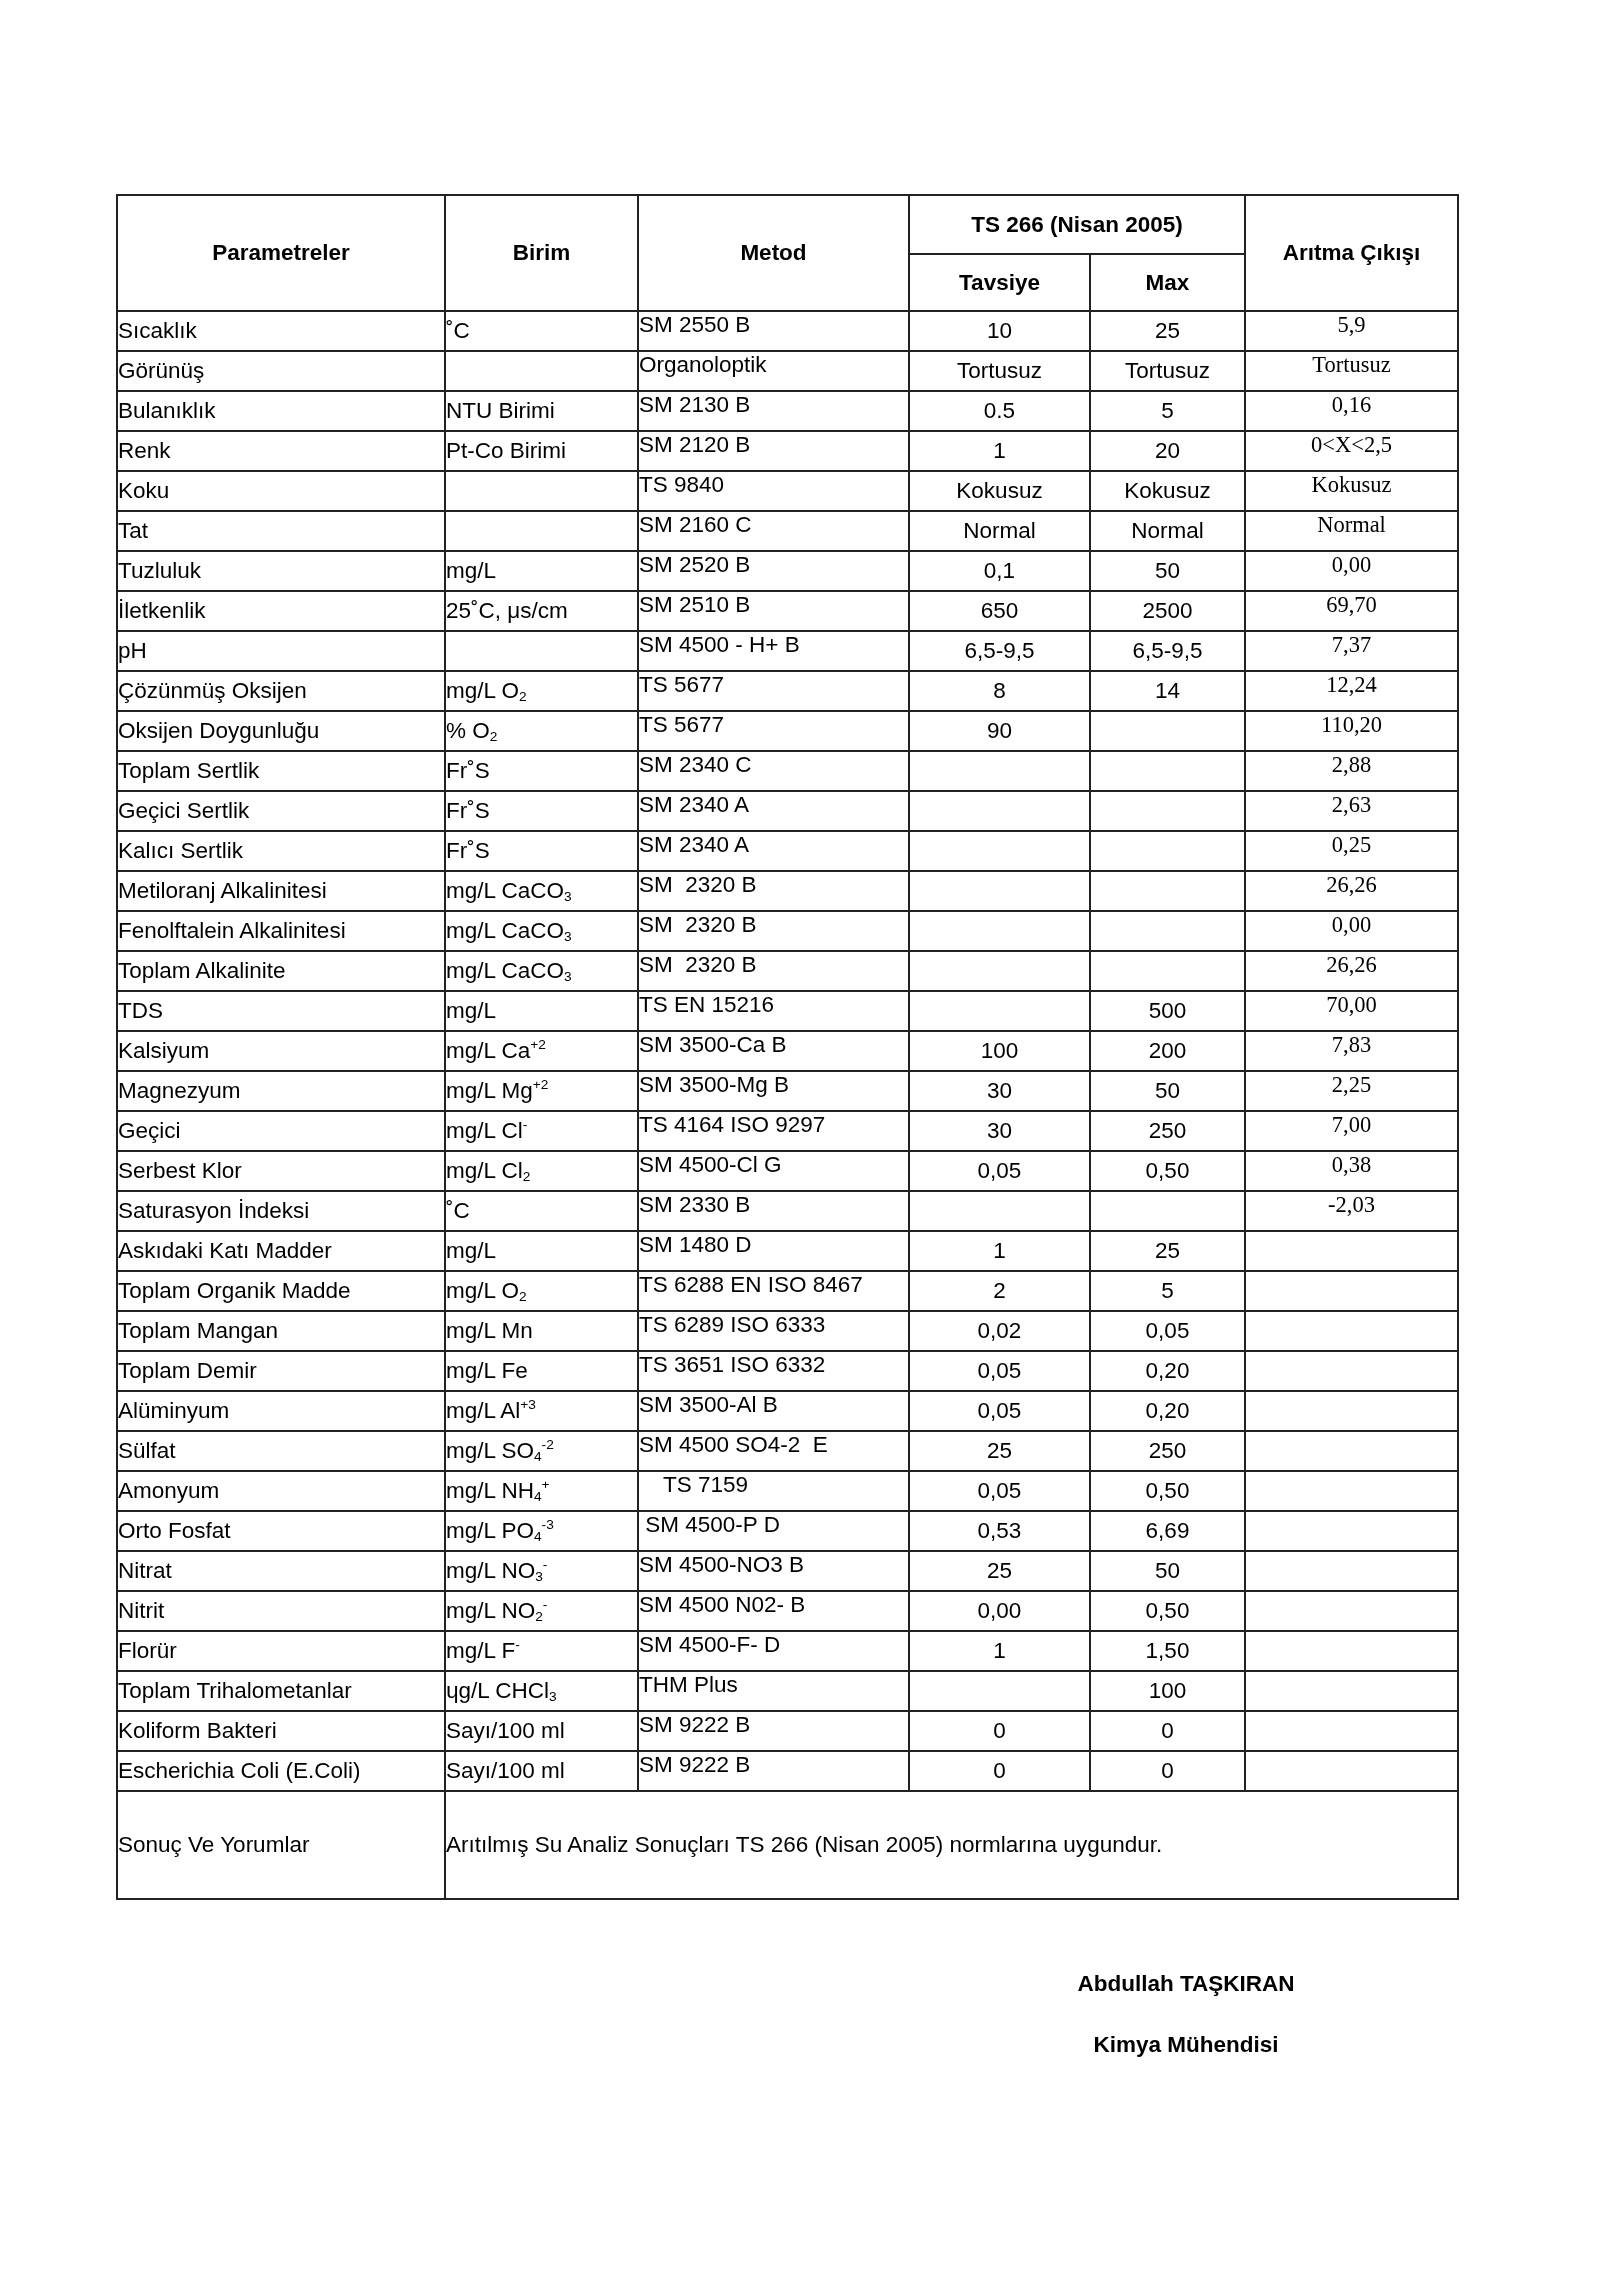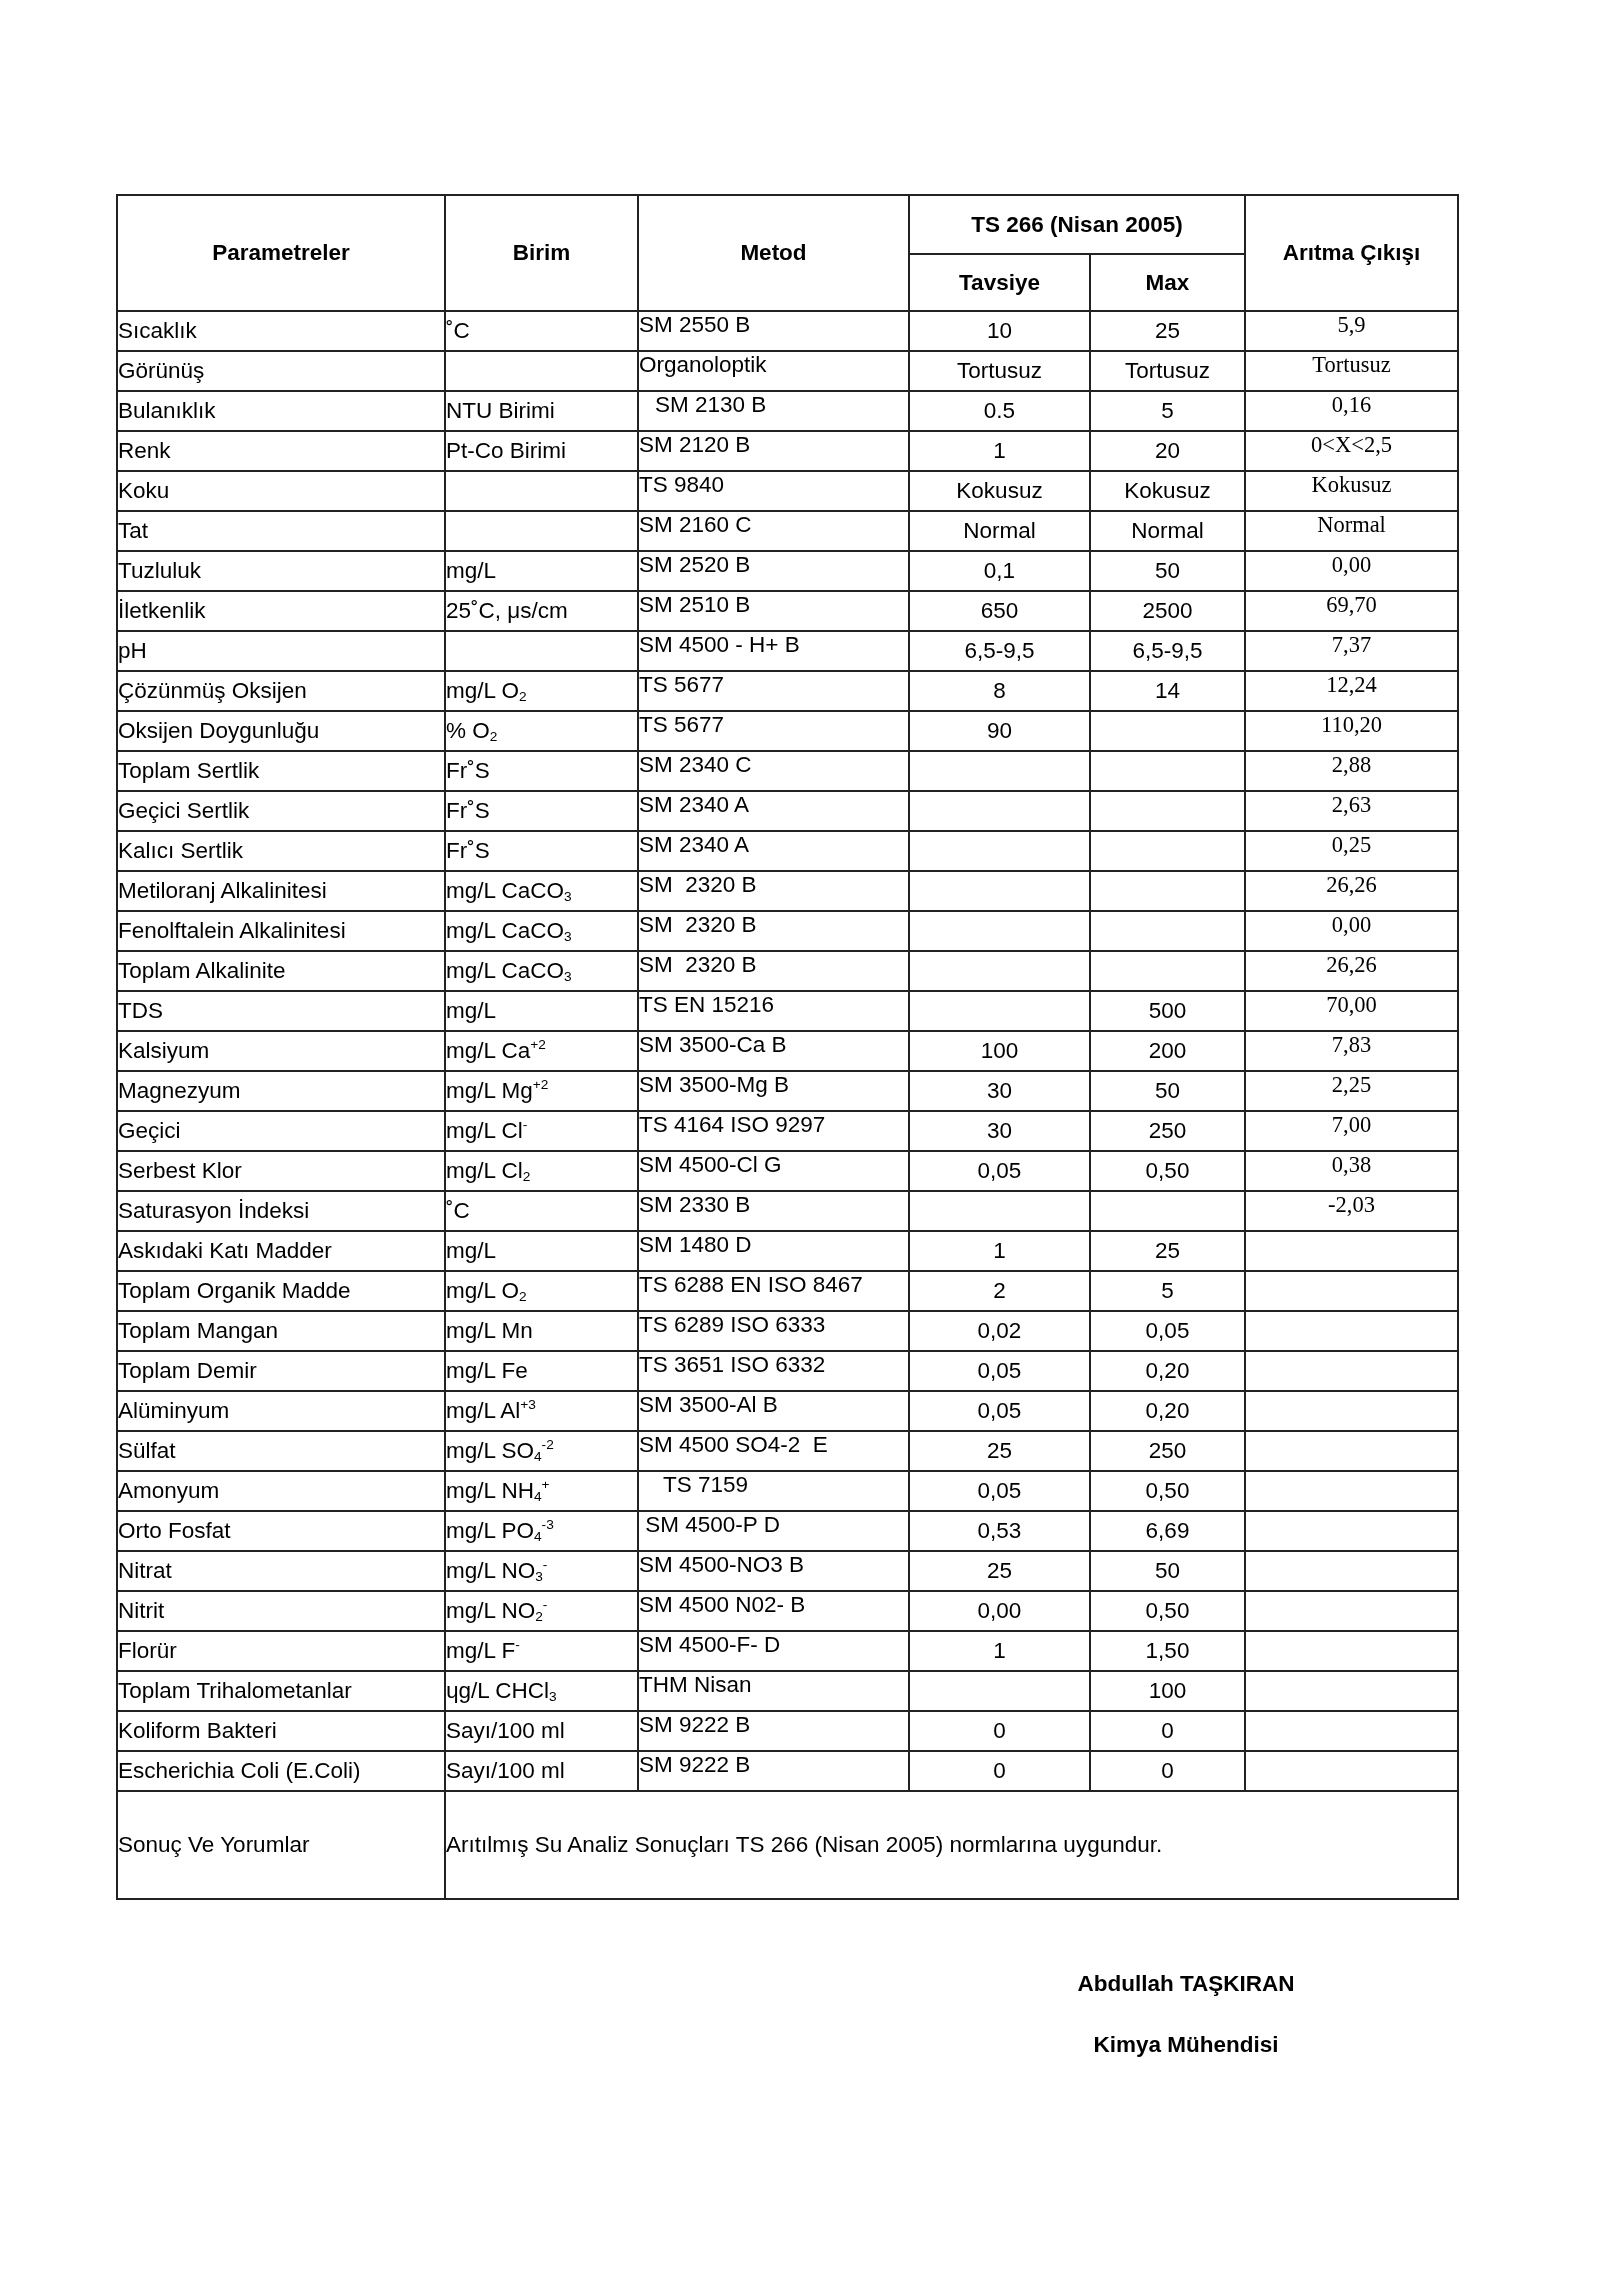--- a/index.html
+++ b/index.html
@@ -73,21 +73,21 @@
           <td class="param">Görünüş</td>
           <td class="unit"><span></span></td>
           <td class="method" style="white-space: pre;">Organoloptik</td>
           <td class="num">Tortusuz</td>
           <td class="num">Tortusuz</td>
           <td class="out">Tortusuz</td>
         </tr>
         <tr class="data">
           <td class="param">Bulanıklık</td>
           <td class="unit"><span>NTU Birimi</span></td>
-          <td class="method" style="white-space: pre; padding-left: 16px;">SM 2130 B</td>
+          <td class="method" style="white-space: pre;">SM 2130 B</td>
           <td class="num">0.5</td>
           <td class="num">5</td>
           <td class="out">0,16</td>
         </tr>
         <tr class="data">
           <td class="param">Renk</td>
           <td class="unit"><span>Pt-Co Birimi</span></td>
           <td class="method" style="white-space: pre;">SM 2120 B</td>
           <td class="num">1</td>
           <td class="num">20</td>
@@ -329,21 +329,21 @@
           <td class="param">Florür</td>
           <td class="unit"><span>mg/L F</span><sup>-</sup></td>
           <td class="method" style="white-space: pre;">SM 4500-F- D</td>
           <td class="num">1</td>
           <td class="num">1,50</td>
           <td class="out"></td>
         </tr>
         <tr class="data">
           <td class="param">Toplam Trihalometanlar</td>
           <td class="unit"><span>ɥg/L CHCl</span><sub>3</sub></td>
-          <td class="method" style="white-space: pre;">THM Nisan</td>
+          <td class="method" style="white-space: pre;">THM Plus</td>
           <td class="num"></td>
           <td class="num">100</td>
           <td class="out"></td>
         </tr>
         <tr class="data">
           <td class="param">Koliform Bakteri</td>
           <td class="unit"><span>Sayı/100 ml</span></td>
           <td class="method" style="white-space: pre;">SM 9222 B</td>
           <td class="num">0</td>
           <td class="num">0</td>

